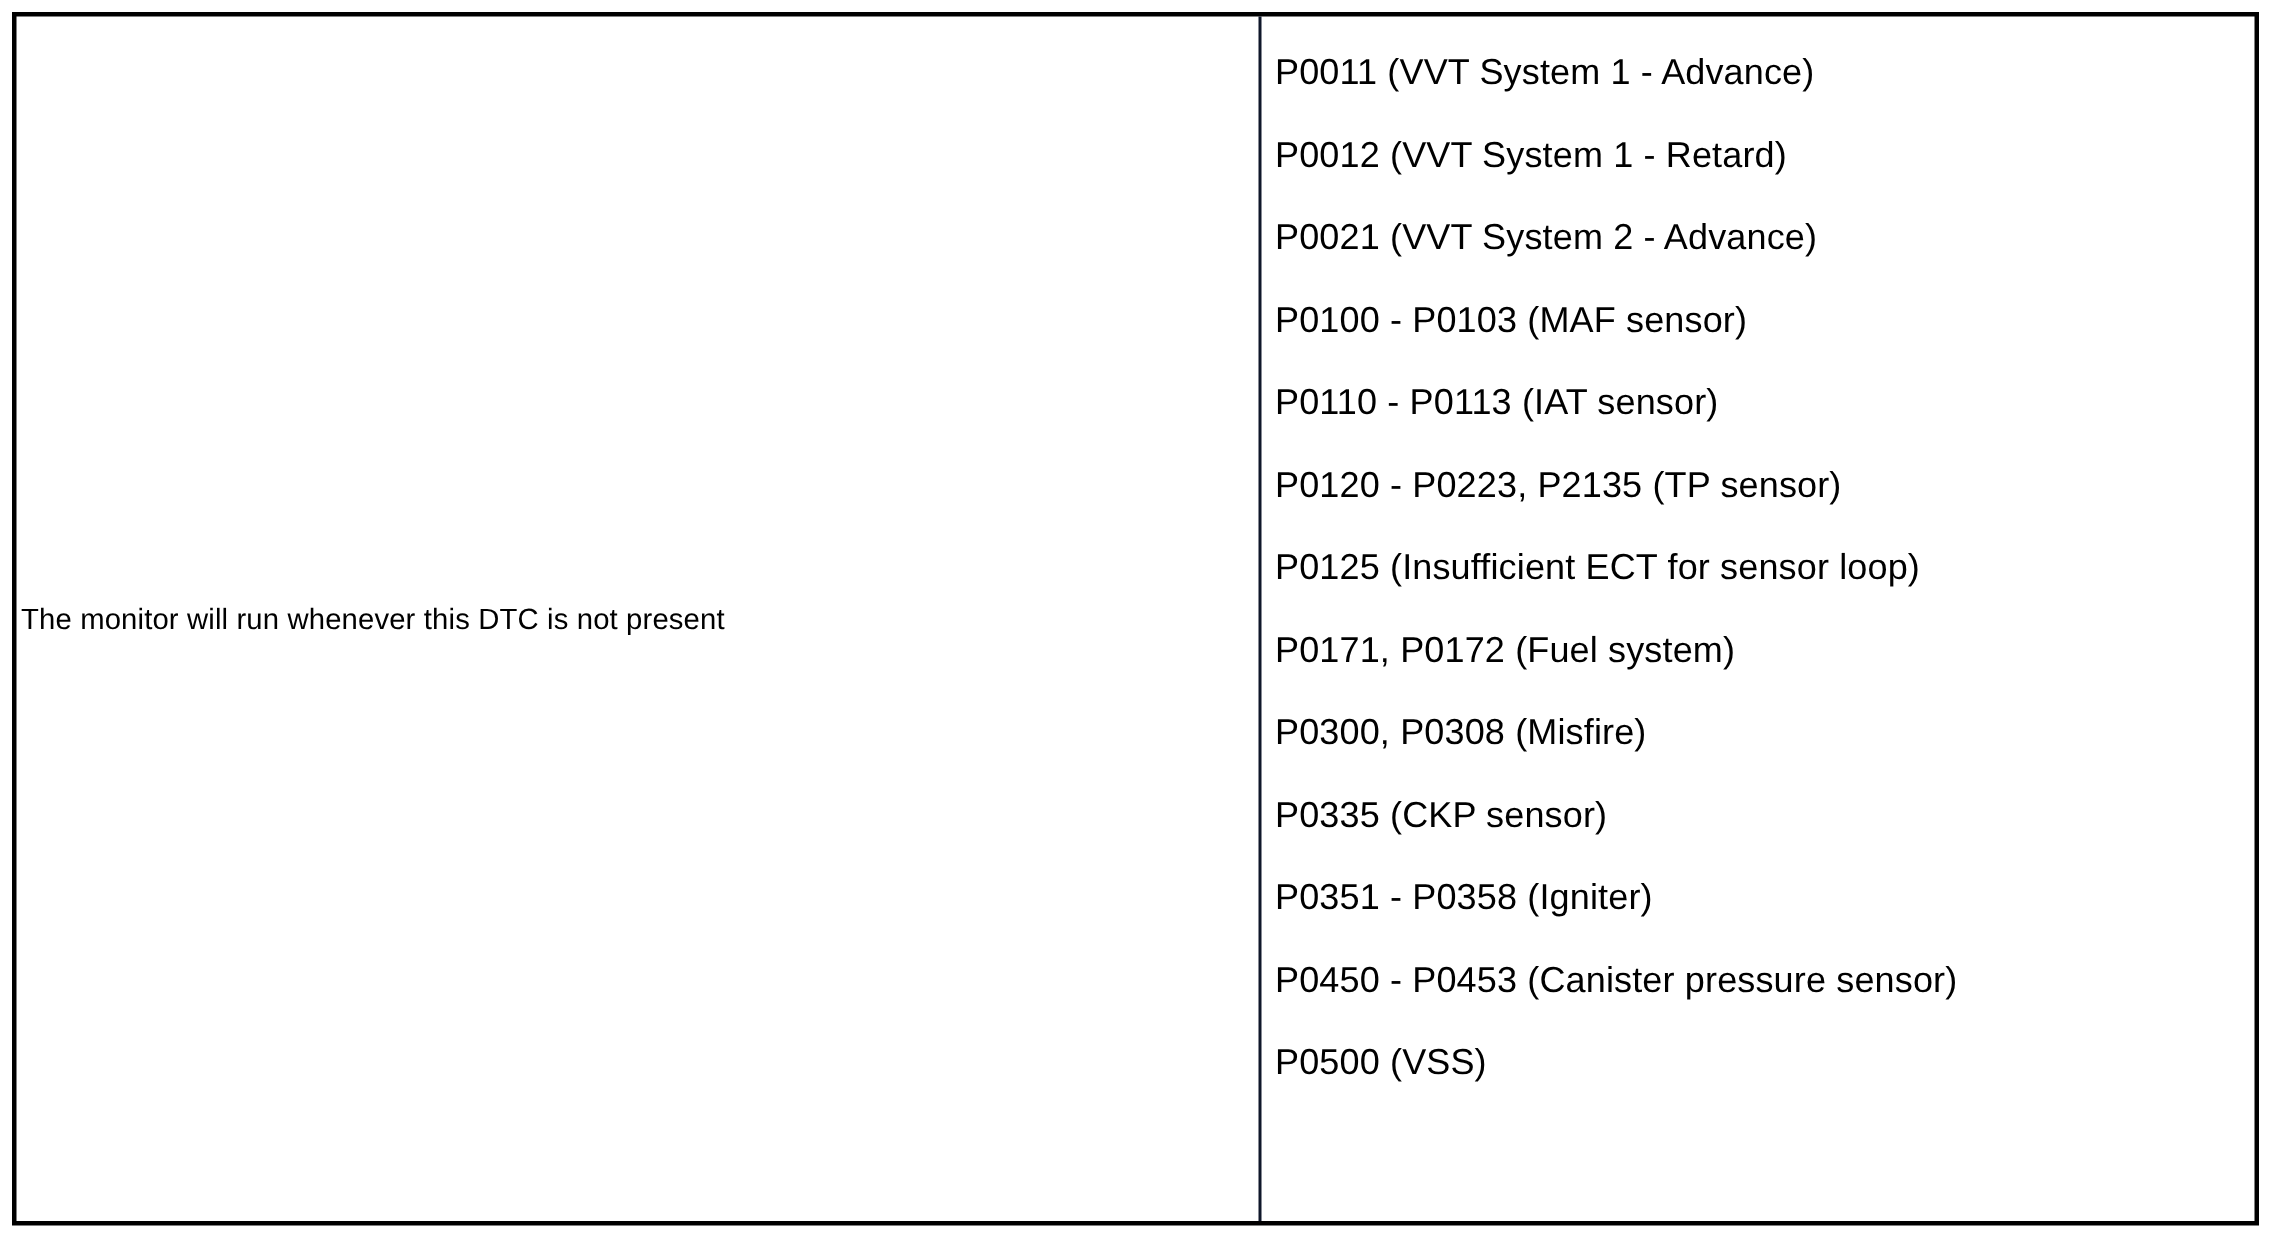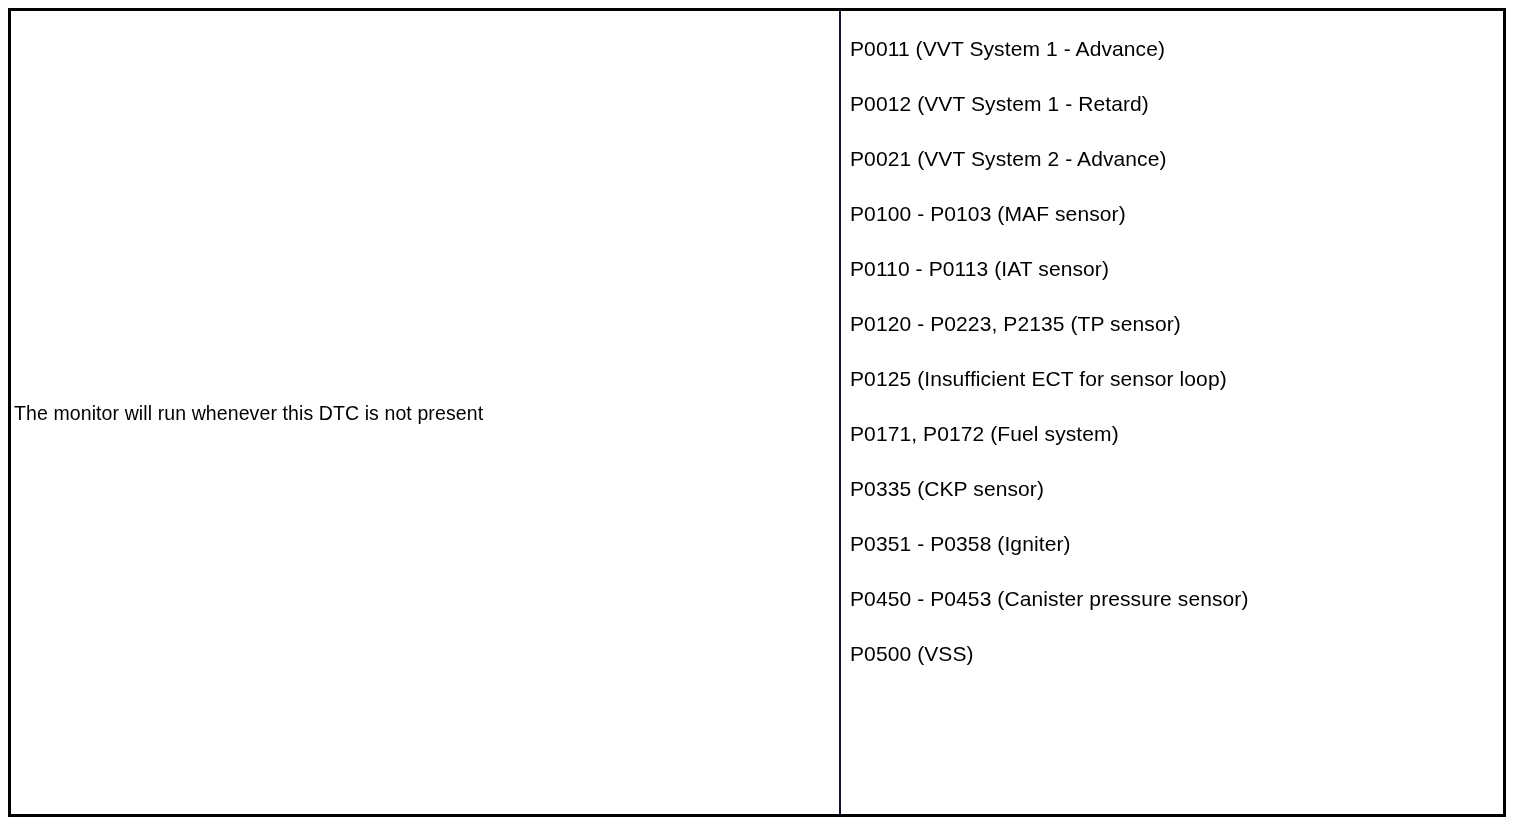--- a/index.html
+++ b/index.html
@@ -64,21 +64,21 @@
     padding-top: 10px;
   }
 
   .dtc-list {
     list-style: none;
     margin: 0;
     padding: 0;
   }
 
   .dtc-item {
-    font-size: 21px;
+    font-size: 24px;
     line-height: 22px;
     letter-spacing: 0.1px;
     height: 55px;
     display: flex;
     align-items: center;
     white-space: nowrap;
   }
 </style>
 </head>
 <body>
@@ -94,20 +94,21 @@
     <div class="col-dtc">
       <ul class="dtc-list">
         <li class="dtc-item">P0011 (VVT System 1 - Advance)</li>
         <li class="dtc-item">P0012 (VVT System 1 - Retard)</li>
         <li class="dtc-item">P0021 (VVT System 2 - Advance)</li>
         <li class="dtc-item">P0100 - P0103 (MAF sensor)</li>
         <li class="dtc-item">P0110 - P0113 (IAT sensor)</li>
         <li class="dtc-item">P0120 - P0223, P2135 (TP sensor)</li>
         <li class="dtc-item">P0125 (Insufficient ECT for sensor loop)</li>
         <li class="dtc-item">P0171, P0172 (Fuel system)</li>
+        <li class="dtc-item">P0300, P0308 (Misfire)</li>
         <li class="dtc-item">P0335 (CKP sensor)</li>
         <li class="dtc-item">P0351 - P0358 (Igniter)</li>
         <li class="dtc-item">P0450 - P0453 (Canister pressure sensor)</li>
         <li class="dtc-item">P0500 (VSS)</li>
       </ul>
     </div>
 
   </div>
 
 </div>

